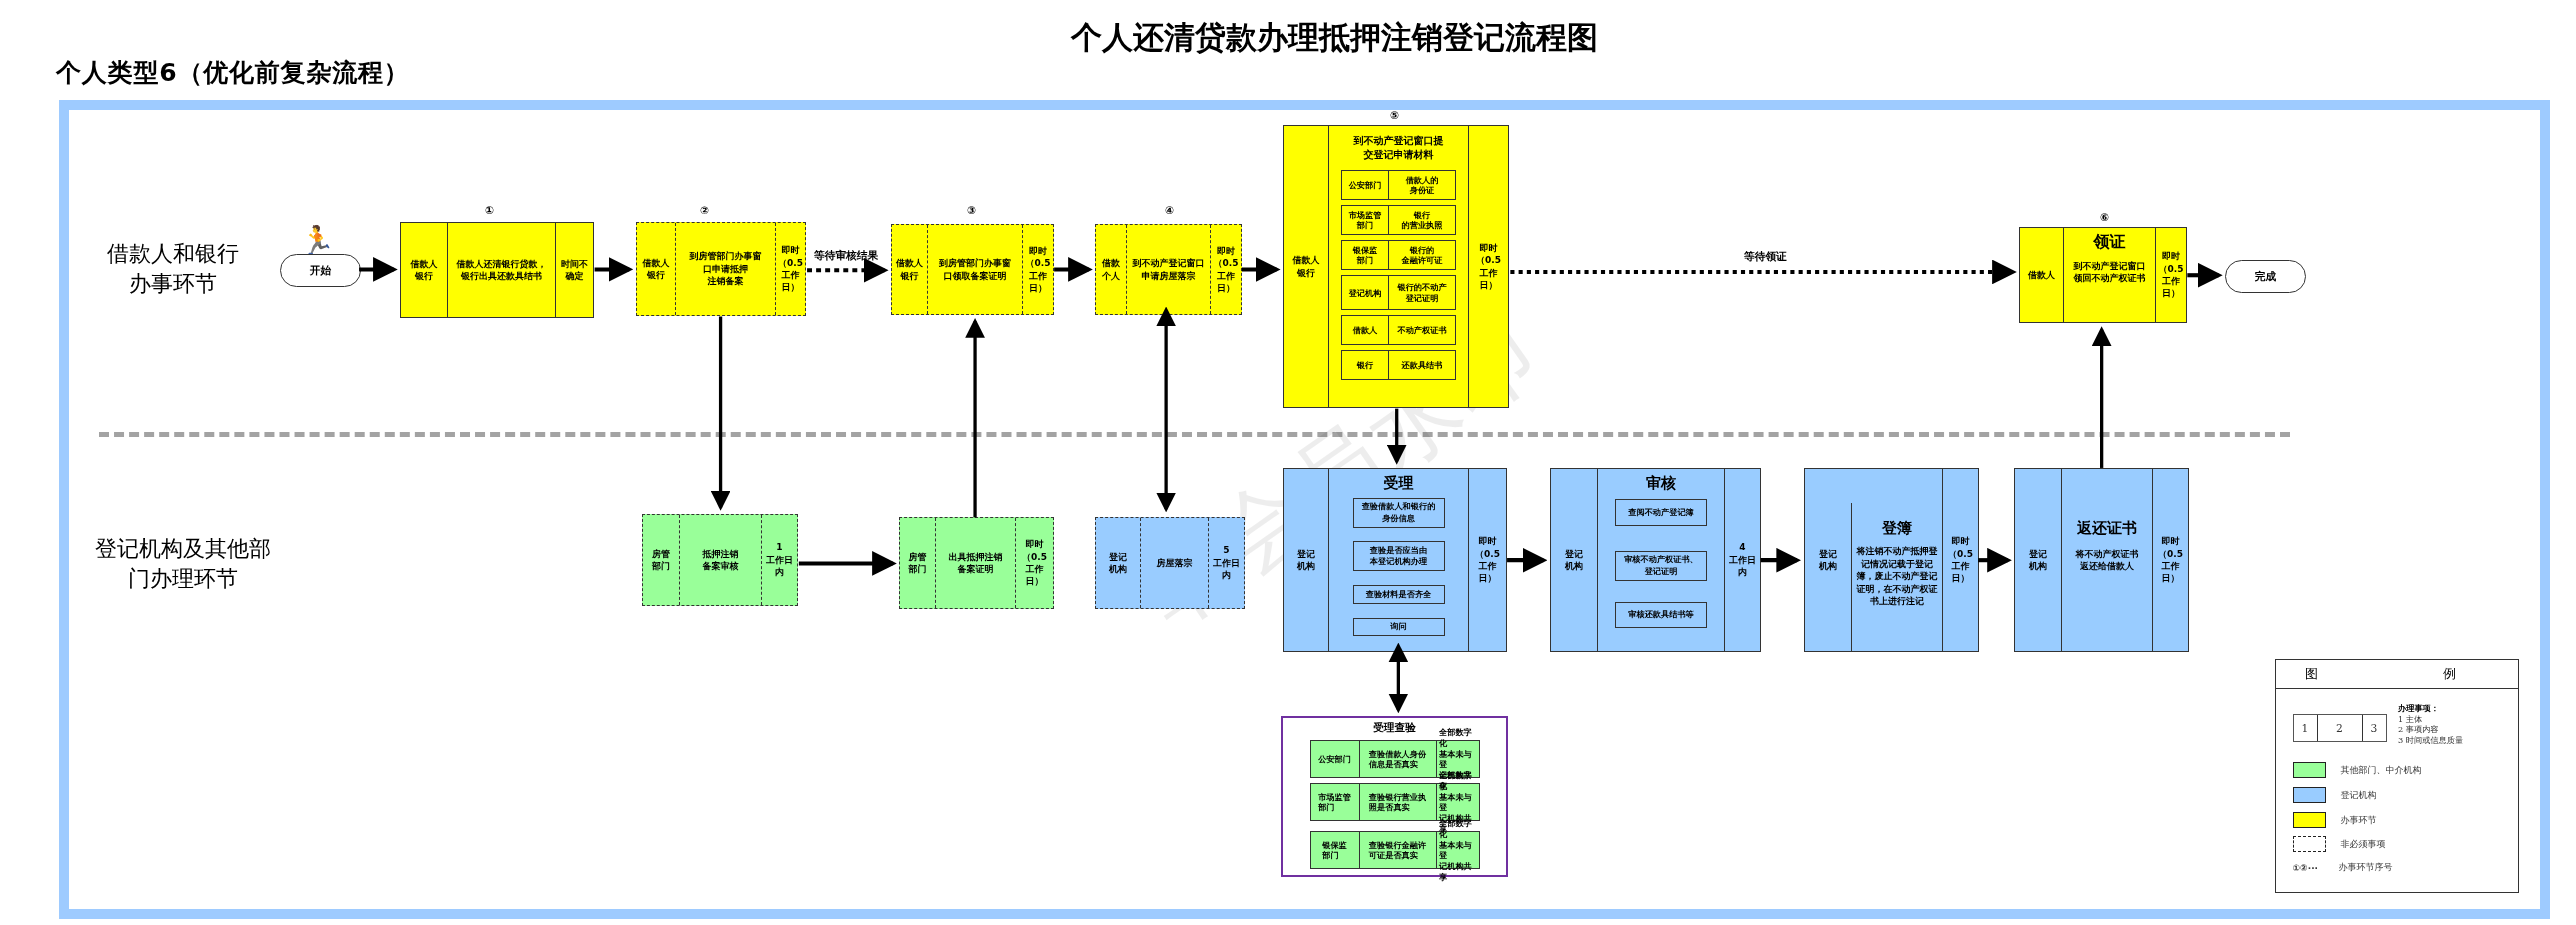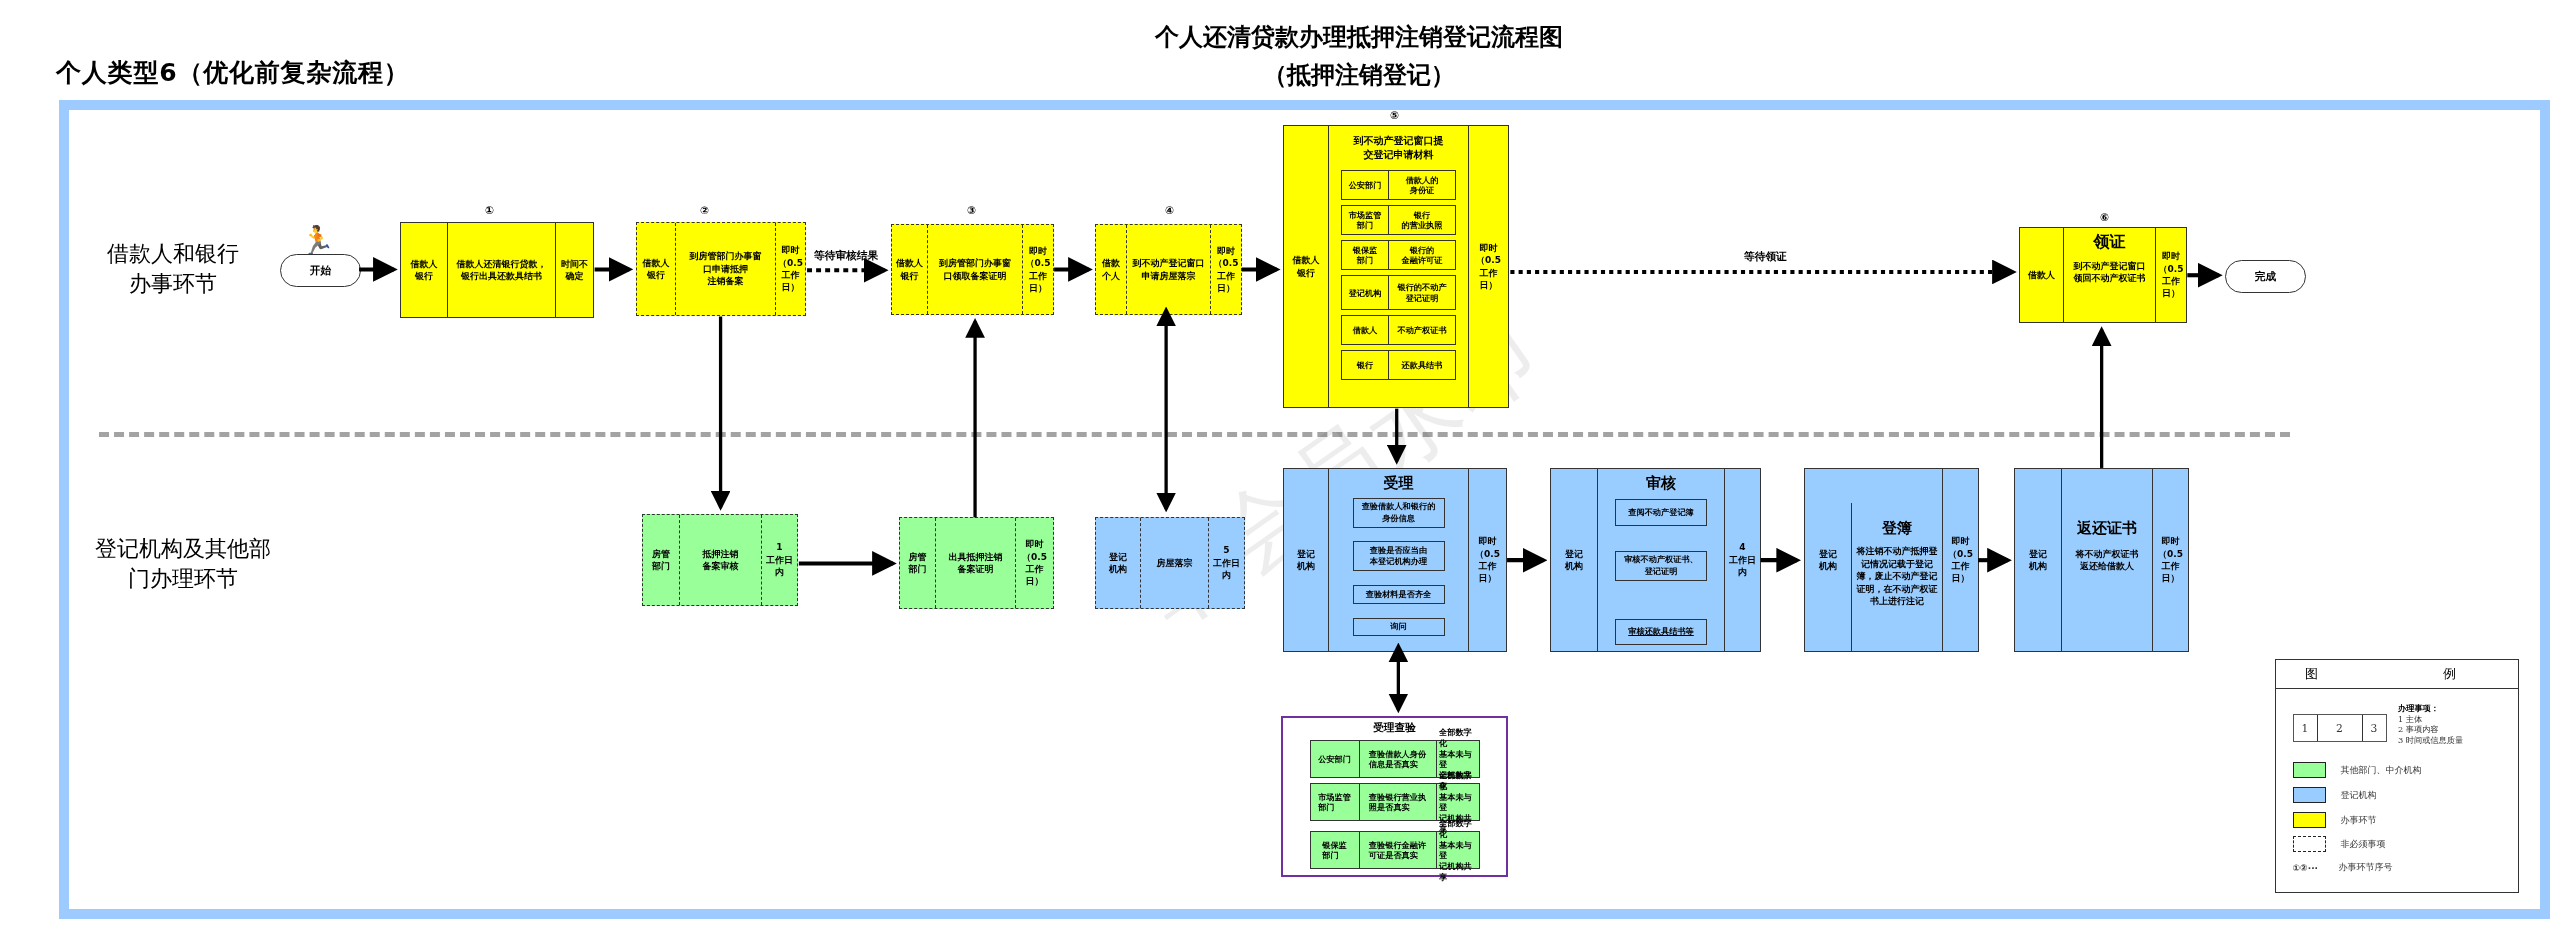--- a/index.html
+++ b/index.html
@@ -1,20 +1,20 @@
 <!DOCTYPE html>
 <html style="font-size:13px"><head>
 <meta charset="utf-8">
 <style>
   html, body { margin:0; padding:0; background:#ffffff; }
   body { width:2576px; height:926px; position:relative; overflow:hidden;
          font-family:"DejaVu Sans","Liberation Sans",sans-serif; color:#000; }
   .abs { position:absolute; }
   .page-sub { left:56px; top:56px; font-size:25px; font-weight:bold; letter-spacing:0.8px; }
-  .page-title { left:1071px; top:18px; width:576px; text-align:center; font-size:24px; font-weight:bold; line-height:38px; }
+  .page-title { left:1071px; top:18px; width:576px; font-size:31px; font-weight:bold; line-height:38px; }
   .frame { left:59px; top:100px; width:2471px; height:799px; border:10px solid #9ecbff; box-sizing:content-box; }
   .lane-label { font-size:22px; text-align:center; line-height:30px; width:214px; }
   .divider { left:99px; top:432px; width:2191px; height:0; border-top:5.8px dashed #a3a3a3; }
   .step { display:flex; border:1.6px solid #333; box-sizing:border-box; font-weight:bold; font-size:9px; text-align:center; }
   .step.dashed { border-style:dashed; }
   .yellow { background:#ffff00; }
   .green  { background:#99ff99; }
   .blue   { background:#99ccff; }
   .col { display:flex; flex-direction:column; align-items:center; justify-content:center; padding:1.6px 2.5px; box-sizing:border-box; line-height:12.4px; }
   .col + .col { border-left:1.6px solid #333; }
@@ -34,21 +34,20 @@
   .swatch { width:31px; height:14px; border:1.6px solid #222; margin-right:15px; }
   .watermark { left:1112px; top:412px; font-size:91px; color:rgba(0,0,0,0.07); transform:rotate(-35deg); font-weight:normal; }
   svg.arrows { position:absolute; left:0; top:0; }
 </style>
 </head>
 <body>
 
 <div class="abs page-sub">个人类型6（优化前复杂流程）</div>
 <div class="abs page-title">
   <div>个人还清贷款办理抵押注销登记流程图</div>
-  <div>（抵押注销登记）</div>
 </div>
 
 <div class="abs frame"></div>
 
 <div class="abs lane-label" style="left:66px; top:239px;">
   <div>借款人和银行</div>
   <div>办事环节</div>
 </div>
 <div class="abs lane-label" style="left:76px; top:534px;">
   <div>登记机构及其他部</div>
@@ -224,21 +223,21 @@
 </div>
 
 <div class="abs step blue" style="left:1550px; top:468px; width:211px; height:184px;">
   <div class="col" style="width: 46px; white-space: pre-line;">登记
 机构</div>
   <div class="col" style="flex:1; justify-content:flex-start;">
     <div class="box-title">审核</div>
     <div class="inner" style="margin:6.6px auto; width:92px; padding:6.6px 2.5px;">查阅不动产登记簿</div>
     <div class="inner" style="margin: 18px auto; width: 92px; white-space: pre-line;">审核不动产权证书、
 登记证明</div>
-    <div class="inner" style="margin:20px auto; width:92px; padding:6.6px 2.5px;text-decoration:underline;">审核还款具结书等</div>
+    <div class="inner" style="margin:3px auto; width:92px; padding:6.6px 2.5px;">审核还款具结书等</div>
   </div>
   <div class="col" style="width: 36px; white-space: pre-line;">4
 工作日
 内</div>
 </div>
 
 <div class="abs step blue" style="left:1804px; top:468px; width:175px; height:184px;">
   <div class="col" style="width: 46px; white-space: pre-line;">登记
 机构</div>
   <div class="col" style="flex:1;margin-top:34px;">

